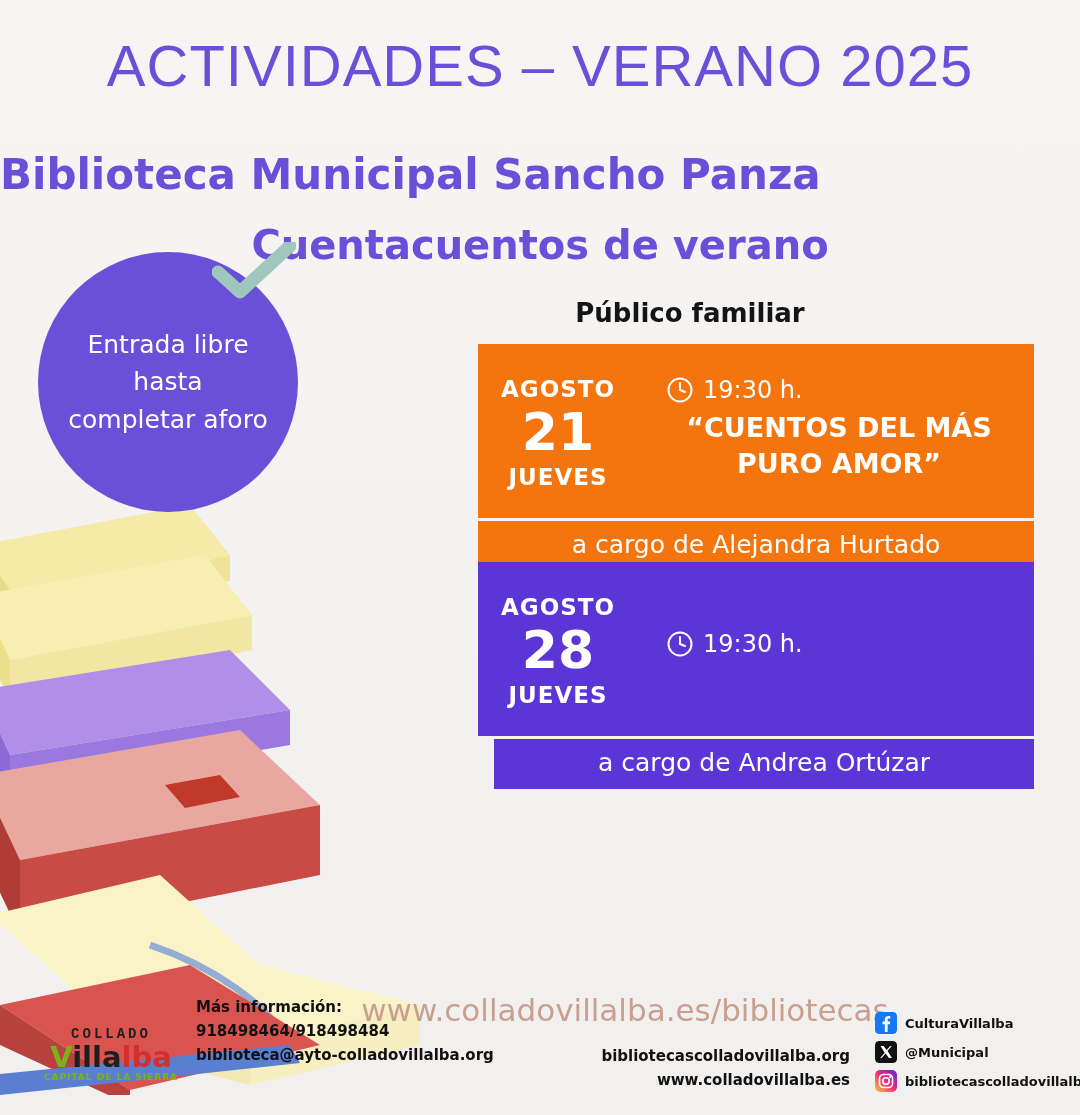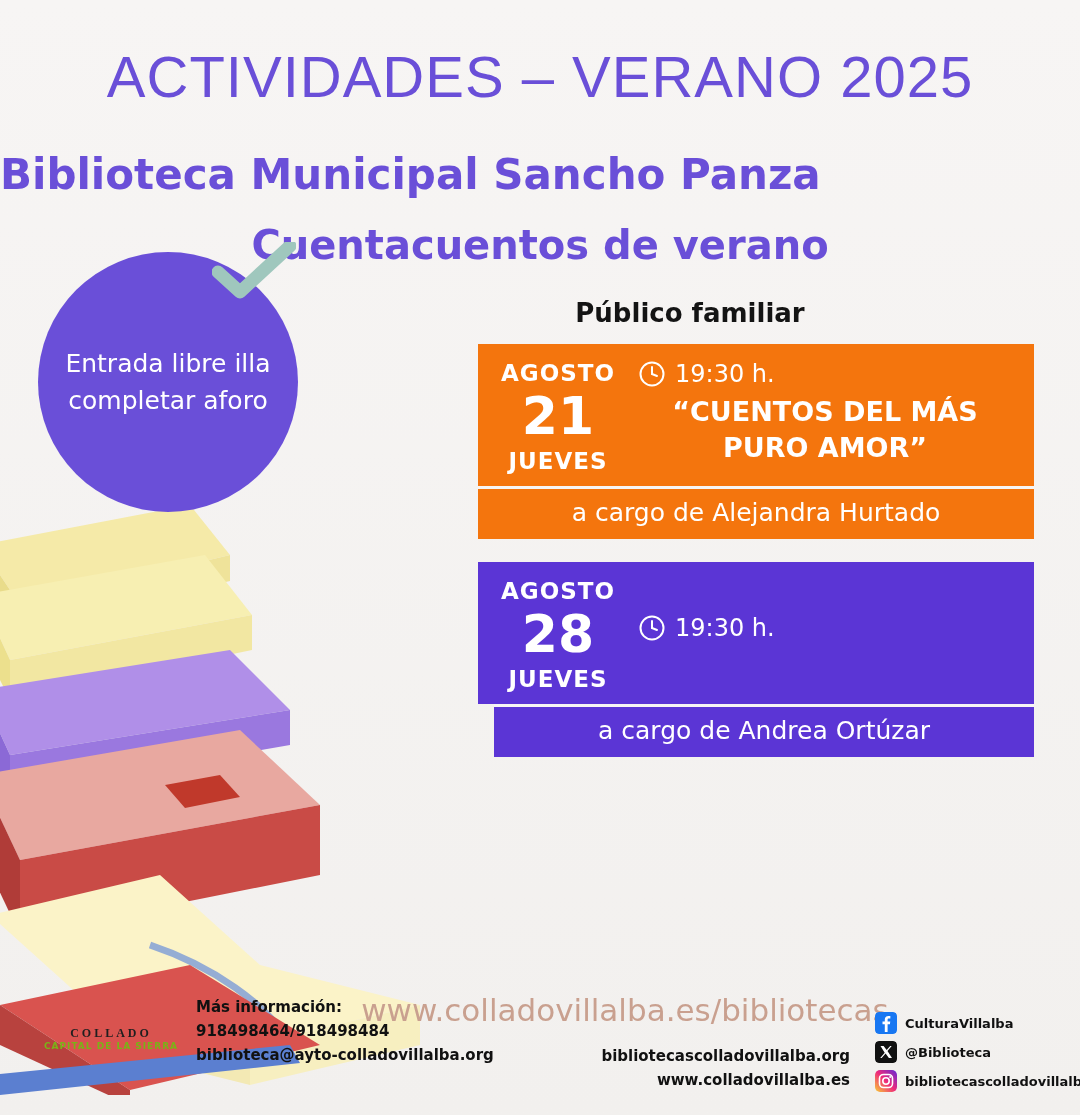--- a/index.html
+++ b/index.html
@@ -16,21 +16,21 @@
   }
   .poster {
     position: absolute;
     inset: 0;
     background: linear-gradient(180deg, #f7f5f4 0%, #f2f0ee 100%);
   }
 
   
   .title-main {
     position: absolute;
-    top: 43px;
+    top: 32px;
     left: 0;
     width: 1080px;
     text-align: center;
     font-family: "Liberation Sans", sans-serif;
     font-size: 58px;
     letter-spacing: 1px;
     color: #6a4fd8;
     font-weight: 400;
   }
   .title-sub1 {
@@ -101,21 +101,22 @@
     position: absolute;
     left: 478px;
     width: 556px;
     color: #ffffff;
   }
   .card.orange { top: 344px; }
   .card.purple { top: 562px; }
   .card-body {
     display: flex;
     align-items: stretch;
-    height: 142px;
+    height: 174px;
+    gap: 28px;
   }
   .card.orange .card-body { background: #f4750d; }
   .card.purple .card-body { background: #5b35d5; }
 
   .date-col {
     width: 160px;
     flex: 0 0 160px;
     display: flex;
     flex-direction: column;
     align-items: center;
@@ -204,22 +205,22 @@
     color: #c9a08f;
   }
   .logo {
     position: absolute;
     left: 26px;
     top: 1026px;
     width: 170px;
     text-align: center;
   }
   .logo-top {
-    font-family: Liberation Serif, serif;
-    font-size: 12px;
+    font-family: Liberation Mono, monospace;
+    font-size: 14px;
     letter-spacing: 3px;
     color: #1f1f1f;
     font-weight: bold;
   }
   .logo-main {
     font-family: "DejaVu Sans", sans-serif;
     font-size: 29px;
     font-weight: bold;
     color: #1f1f1f;
     line-height: 1.05;
@@ -317,21 +318,21 @@
 
     <polygon points="0,630 300,600 310,618 10,650" fill="#5b7fd0"></polygon>
   </svg>
 
   <div class="title-main">ACTIVIDADES – VERANO 2025</div>
   <div class="title-sub1">Biblioteca Municipal Sancho Panza</div>
   <div class="title-sub2">Cuentacuentos de verano</div>
   <div class="audience">Público familiar</div>
 
   <div class="badge-circle">
-    <span class="badge-line">Entrada libre illa</span>
+    <span class="badge-line">Entrada libre hasta</span>
     <span class="badge-line">completar aforo</span>
   </div>
   <svg class="check-mark" viewBox="0 0 84 60" aria-hidden="true">
     <path d="M6 30 L28 50 L78 4" stroke="#9fc7bd" stroke-width="13" fill="none" stroke-linecap="round" stroke-linejoin="round"></path>
   </svg>
 
   <div class="card orange">
     <div class="card-body">
       <div class="date-col">
         <div class="date-month">AGOSTO</div>
@@ -371,20 +372,21 @@
         </div>
       </div>
     </div>
     <div class="card-footer">a cargo de Andrea Ortúzar</div>
   </div>
 
   <div class="website">www.colladovillalba.es/bibliotecas</div>
 
   <div class="logo">
     <div class="logo-top">COLLADO</div>
+    <div class="logo-main"><span class="g">V</span><span>illa</span><span class="r">lba</span></div>
     <div class="logo-bottom">CAPITAL DE LA SIERRA</div>
   </div>
 
   <div class="contact-left">
     <div>Más información: 918498464/918498484</div>
     <div>biblioteca@ayto-colladovillalba.org</div>
   </div>
   <div class="contact-mid">
     <div>bibliotecascolladovillalba.org</div>
     <div>www.colladovillalba.es</div>
@@ -396,21 +398,21 @@
         <rect width="22" height="22" rx="4" fill="#1877f2"></rect>
         <path d="M12.6 20V12.2h2.3l.35-2.7H12.6V7.8c0-.78.22-1.3 1.33-1.3h1.42V4.1c-.25-.03-1.1-.1-2.08-.1-2.06 0-3.47 1.26-3.47 3.57V9.5H7.5v2.7h2.3V20z" fill="#ffffff"></path>
       </svg>
       <span class="social-label">CulturaVillalba</span>
     </div>
     <div class="social-row">
       <svg class="social-icon" viewBox="0 0 22 22" aria-hidden="true">
         <rect width="22" height="22" rx="4" fill="#111111"></rect>
         <path d="M5.5 5h3.1l3.05 4.1L15.2 5h1.5l-4.2 4.9L17 17h-3.1l-3.3-4.45L6.7 17H5.2l4.5-5.25z" fill="#ffffff"></path>
       </svg>
-      <span class="social-label">@Biblioteca</span>
+      <span class="social-label">@Municipal</span>
     </div>
     <div class="social-row">
       <svg class="social-icon" viewBox="0 0 22 22" aria-hidden="true">
         <defs>
           <linearGradient id="igGrad" x1="0" y1="1" x2="1" y2="0">
             <stop offset="0%" stop-color="#f9ce34"></stop>
             <stop offset="50%" stop-color="#ee2a7b"></stop>
             <stop offset="100%" stop-color="#6228d7"></stop>
           </linearGradient>
         </defs>

